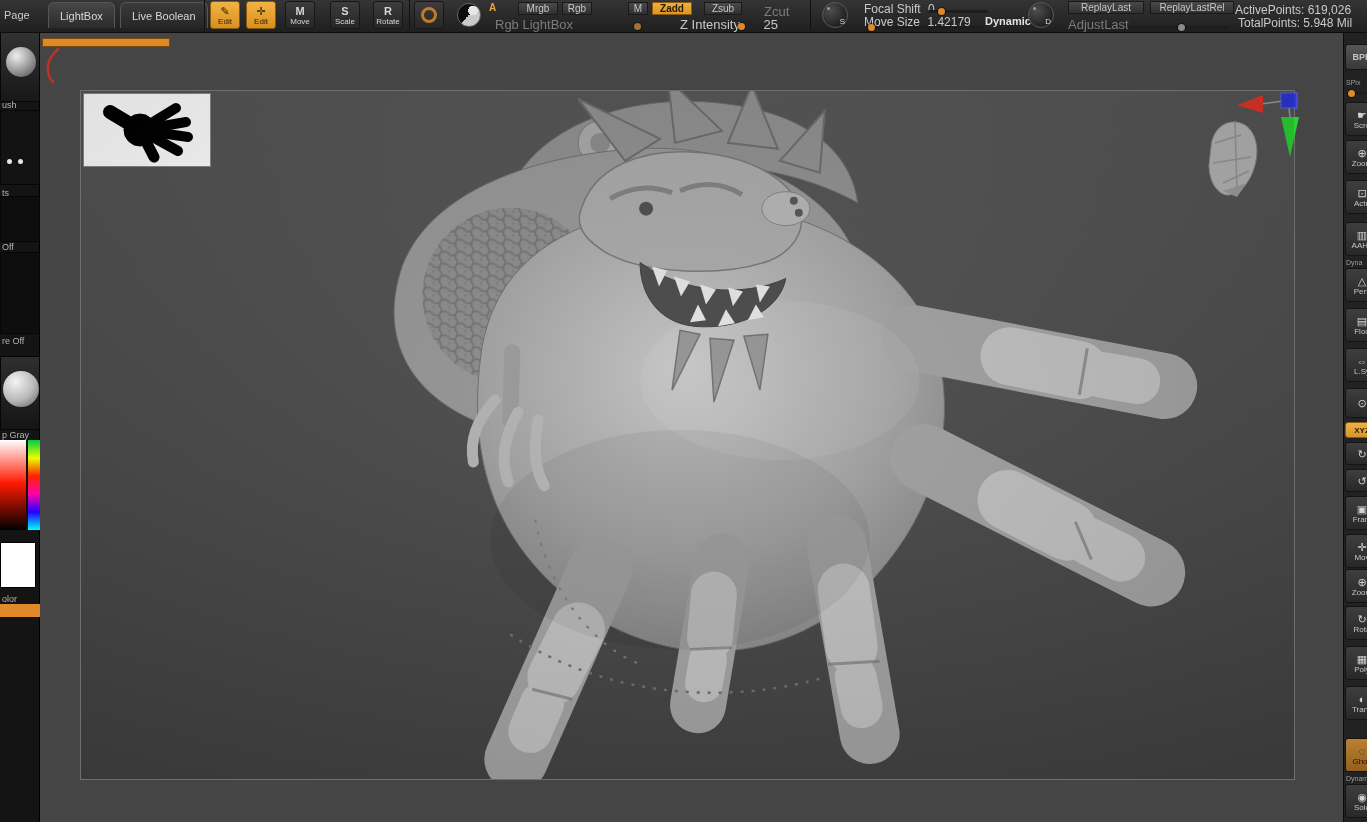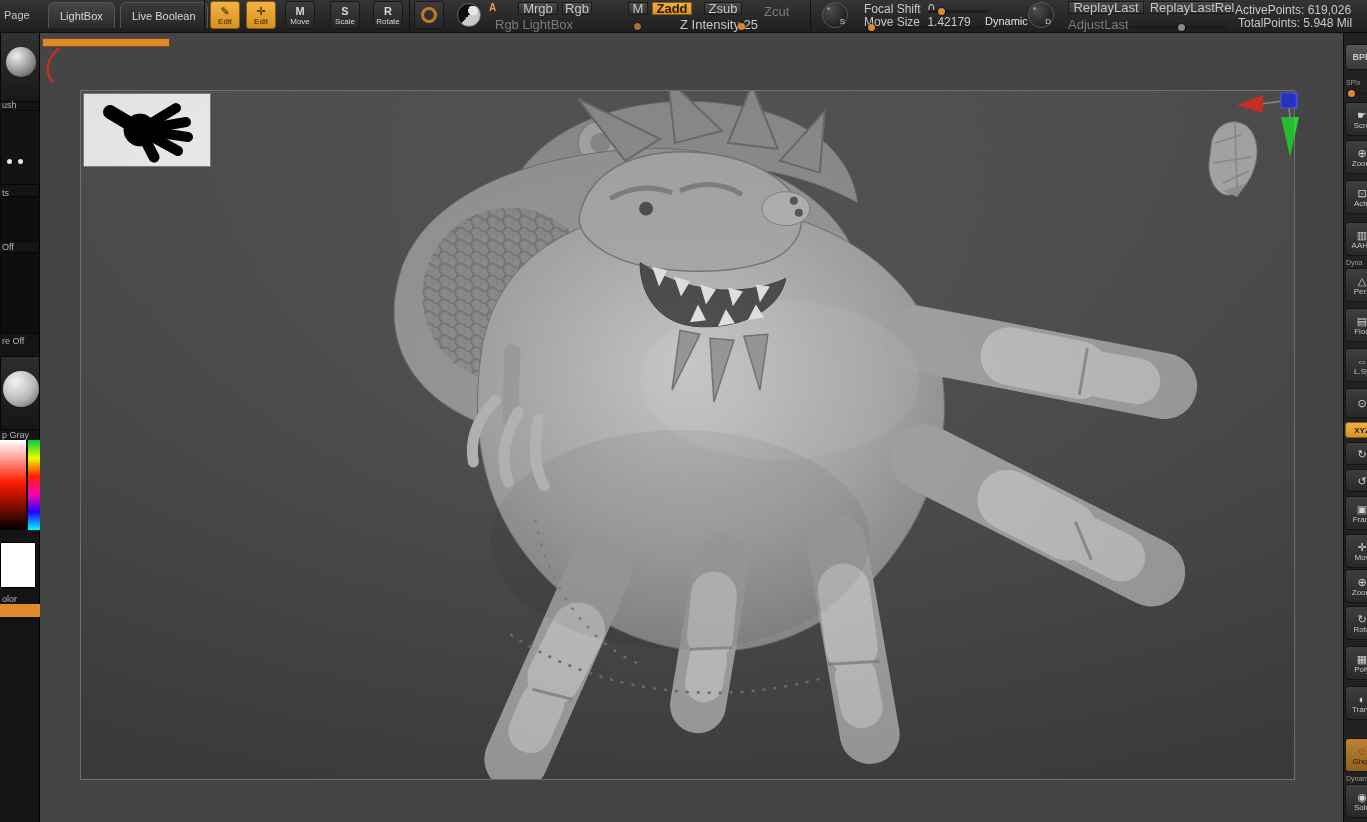--- a/index.html
+++ b/index.html
@@ -6,32 +6,32 @@
   html,body{width:1367px;height:822px;overflow:hidden;background:#1d1d1d;
     font-family:"Liberation Sans",sans-serif}
   #app{position:relative;width:1367px;height:822px;background:#262626}
 
   
   .topbar{position:absolute;left:0;top:0;width:1367px;height:33px;
     background:linear-gradient(#343434,#1f1f1f);border-bottom:1px solid #0c0c0c;z-index:6}
   .toplabel{position:absolute;font-size:12px;color:#c9c9c9;white-space:nowrap}
   .toplabel.dim{color:#7c7c7c}
   .toplabel.small{font-size:13px}
-  .toplabel.bold{font-weight:normal;color:#e3e3e3}
+  .toplabel.bold{font-weight:bold;color:#e3e3e3}
   .tab{position:absolute;top:2px;height:26px;padding:0 11px;display:flex;align-items:center;
     font-size:11px;color:#d8d8d8;background:linear-gradient(#474747,#2b2b2b);
     border:1px solid #565656;border-bottom:none;border-radius:6px 6px 0 0}
   .toolbtn{position:absolute;top:1px;width:30px;height:28px;border-radius:3px;
     display:flex;flex-direction:column;align-items:center;justify-content:center;
     font-size:8px;color:#d6d6d6;background:linear-gradient(#3c3c3c,#262626);
     border:1px solid #171717;line-height:9px}
   .toolbtn .ticon{font-size:11px;line-height:12px}
   .toolbtn.active{background:linear-gradient(#f2b344,#d8901f);color:#2b1d04;border-color:#8a5a10}
   .pillbtn{position:absolute;top:2px;height:13px;border-radius:0;display:flex;align-items:center;
-    justify-content:center;font-size:13px;color:#c6c6c6;background:linear-gradient(#4a4a4a,#2f2f2f);
+    justify-content:center;font-size:10px;color:#c6c6c6;background:linear-gradient(#4a4a4a,#2f2f2f);
     border:1px solid #191919}
   .pillbtn.active{background:linear-gradient(#f0b03c,#dd9423);color:#271a04;border-color:#8a5a10;font-weight:bold}
   .sliderdot{position:absolute;width:7px;height:7px;border-radius:50%;background:#e0892b;
     box-shadow:0 0 0 1px rgba(0,0,0,.4)}
   .sliderdot.dim{background:#a0732f}
   .sliderdot.gray{background:#8b8b8b}
   .slidertrack{position:absolute;height:3px;background:#1d1d1d;border-radius:2px}
   .circlebtn{position:absolute;width:26px;height:26px;border-radius:50%;
     background:radial-gradient(circle at 32% 30%,#4e4e4e,#1f1f1f 75%);border:1px solid #595959}
   .circlebtn .cl{position:absolute;right:2px;bottom:1px;font-size:8px;color:#ddd}
@@ -126,21 +126,21 @@
     <div class="pillbtn" style="left:562px;width:30px">Rgb</div>
     <div class="pillbtn" style="left:628px;width:20px">M</div>
     <div class="toplabel dim small" style="left:495px;top:17px">Rgb LightBox</div>
     <div class="sliderdot dim" style="left:634px;top:23px"></div>
 
     <div class="pillbtn active" style="left:652px;width:40px">Zadd</div>
     <div class="pillbtn" style="left:704px;width:38px">Zsub</div>
     <div class="toplabel dim small" style="left:764px;top:4px">Zcut</div>
     <div class="toplabel small" style="left:680px;top:17px">
       <span>Z Intensity</span>
-      <span style="margin-left:0">25</span>
+      <span style="margin-left:20px">25</span>
     </div>
     <div class="sliderdot" style="left:738px;top:23px"></div>
 
     <div class="vdiv" style="left:810px"></div>
 
     <div class="circlebtn" style="left:822px;top:2px">
       <span class="cdot"></span>
       <span class="cl">S</span>
     </div>
 

